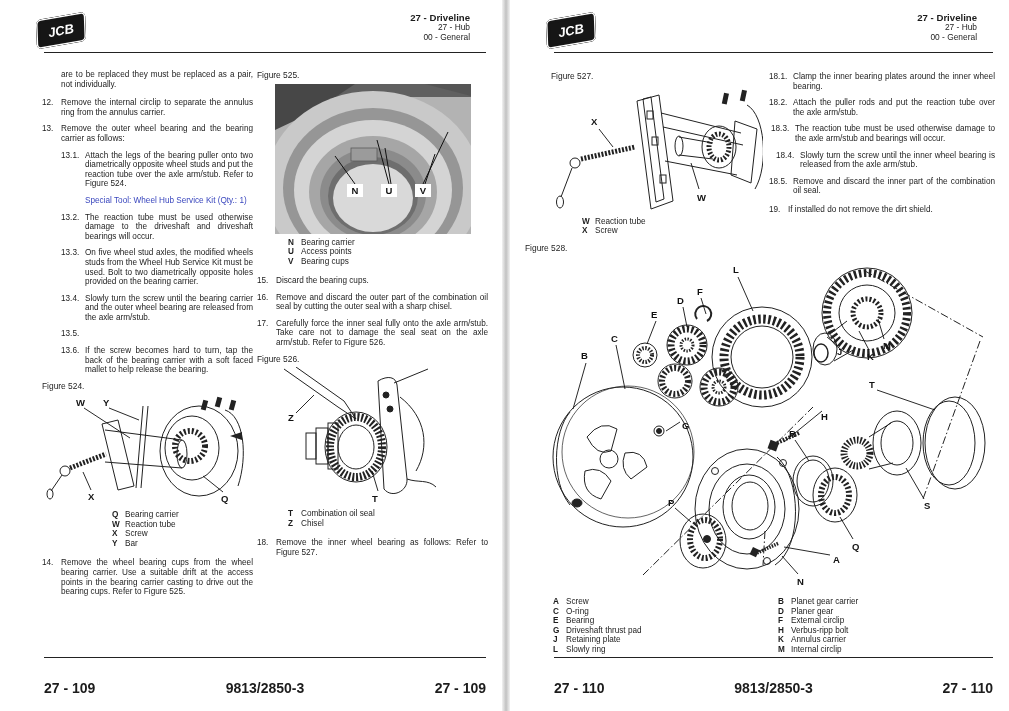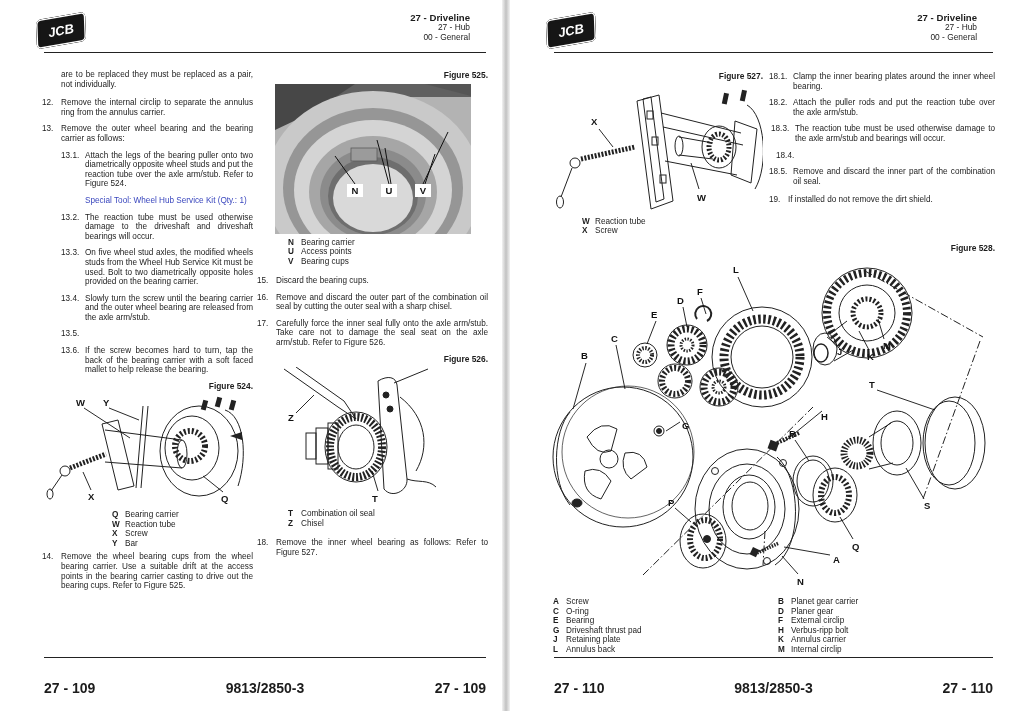--- a/index.html
+++ b/index.html
@@ -30,21 +30,21 @@
   
   .cont{margin:4px 0 9px 19px;text-align:justify}
   .step{display:flex;margin-bottom:7px}
   .step .n{flex:none;width:19px}
   .step .t{flex:1;text-align:justify}
   .sub{display:flex;margin-left:19px;margin-bottom:7px}
   .sub .n{flex:none;width:24px}
   .sub .t{flex:1;text-align:justify}
   .tool{margin:0 0 7px 43px;color:#3a47be;text-align:left}
   
-  .figtitle{text-align:right;font-weight:bold;font-size:8.4px;margin:4px 0 3px}
+  .figtitle{text-align:left;font-weight:normal;font-size:8.4px;margin:4px 0 3px}
   .fig svg{display:block;margin:0 auto}
   .legend{margin-top:4px}
   .leg{display:flex;line-height:9.5px}
   .leg b{flex:none;width:13px;font-weight:bold}
   .ind70{margin-left:70px}
   .ind31{margin-left:31px}
   svg text{font-family:"Liberation Sans",sans-serif;font-weight:bold;font-size:9.5px;fill:#111}
   svg .ln{stroke:#111;stroke-width:0.9;fill:none}
   svg .dr{stroke:#222;stroke-width:1;fill:none}
   
@@ -157,21 +157,21 @@
             <b>X</b>
             <span>Screw</span>
           </div>
         <div class="leg">
             <b>Y</b>
             <span>Bar</span>
           </div>
       </div>
     </div>
 
-    <div class="step" style="margin-top:4px">
+    <div class="step" style="margin-top:10px">
       <span class="n">14.</span>
       <span class="t">Remove the wheel bearing cups from the wheel bearing carrier. Use a suitable drift at the access points in the bearing carrier casting to drive out the bearing cups. Refer to Figure 525.</span>
     </div>
   </div>
 
   <div class="col" style="left:257px;width:231px">
     <div class="fig">
       <div class="figtitle" style="margin-top:5px">Figure 525.</div>
       <svg width="196" height="150" viewBox="0 0 196 150">
         <rect width="196" height="150" fill="#b3b3b3"></rect>
@@ -358,20 +358,21 @@
     <div class="sub" style="margin-left:0">
       <span class="n">18.2.</span>
       <span class="t">Attach the puller rods and put the reaction tube over the axle arm/stub.</span>
     </div>
     <div class="sub" style="margin-left:2px">
       <span class="n">18.3.</span>
       <span class="t">The reaction tube must be used otherwise damage to the axle arm/stub and bearings will occur.</span>
     </div>
     <div class="sub" style="margin-left:7px">
       <span class="n">18.4.</span>
+      <span class="t">Slowly turn the screw until the inner wheel bearing is released from the axle arm/stub.</span>
     </div>
     <div class="sub" style="margin-left:0">
       <span class="n">18.5.</span>
       <span class="t">Remove and discard the inner part of the combination oil seal.</span>
     </div>
     <div class="step" style="margin-top:9px">
       <span class="n">19.</span>
       <span class="t">If installed do not remove the dirt shield.</span>
     </div>
   </div>
@@ -531,21 +532,21 @@
       <div class="leg">
           <b>G</b>
           <span>Driveshaft thrust pad</span>
         </div>
       <div class="leg">
           <b>J</b>
           <span>Retaining plate</span>
         </div>
       <div class="leg">
           <b>L</b>
-          <span>Annulus back</span>
+          <span>Slowly ring</span>
         </div>
     </div>
     <div class="rcol">
       <div class="leg">
           <b>B</b>
           <span>Planet gear carrier</span>
         </div>
       <div class="leg">
           <b>D</b>
           <span>Planer gear</span>

